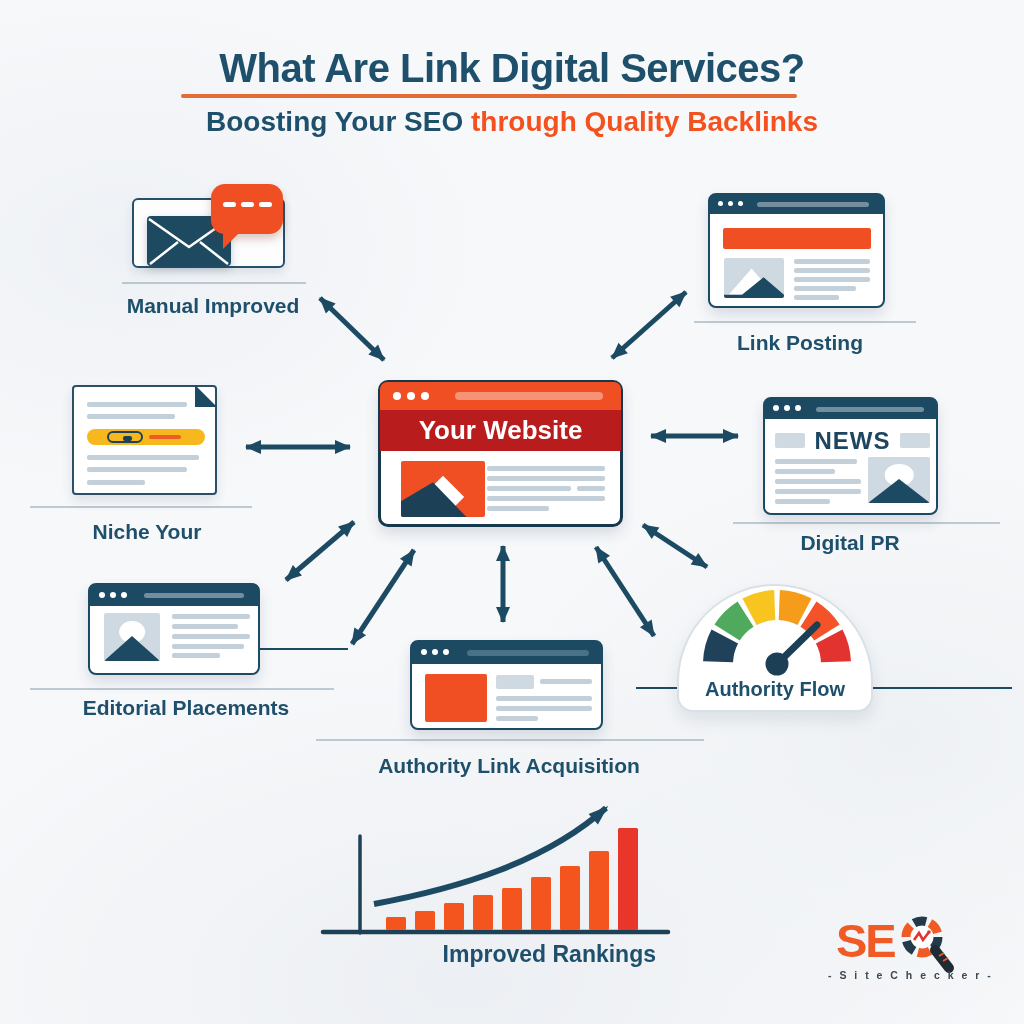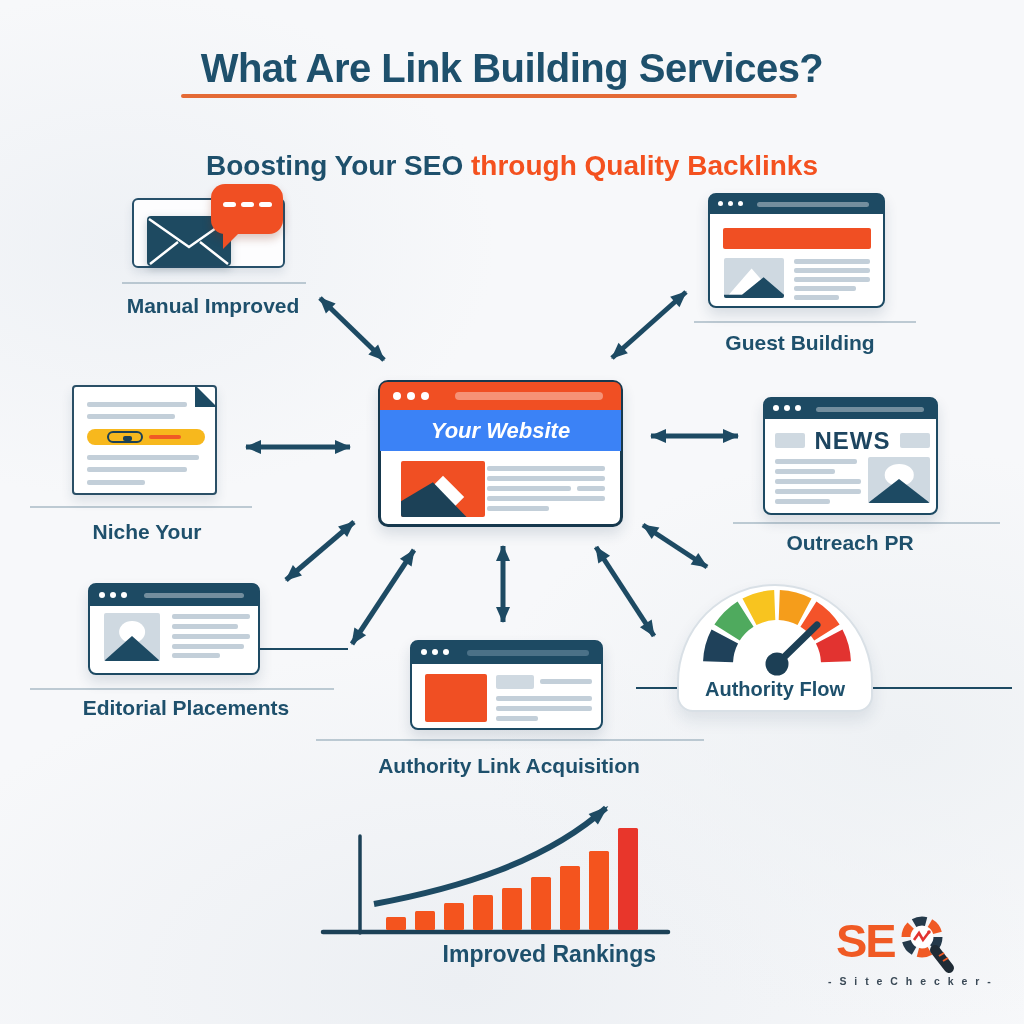--- a/index.html
+++ b/index.html
@@ -18,21 +18,21 @@
       radial-gradient(900px 520px at 45% 96%, #eceff3 0%, rgba(236,239,243,0) 65%),
       var(--background);}
   .overlay{position:absolute;left:0;top:0;width:1024px;height:1024px;z-index:1;}
 
   
   .title{position:absolute;left:0;right:0;top:46px;text-align:center;z-index:2;
     font-size:40px;font-weight:bold;letter-spacing:-.5px;color:var(--text);}
   .title-underline{position:absolute;left:181px;top:94px;width:616px;height:4px;
     background:var(--orange-soft);border-radius:2px;z-index:2;}
   .subtitle{position:absolute;left:0;right:0;top:106px;text-align:center;z-index:2;
-    font-size:28px;font-weight:bold;color:var(--text);margin-top:44px;}
+    font-size:28px;font-weight:bold;color:var(--text);}
   .subtitle .accent{color:#f4511f;}
 
   
   .node{position:absolute;z-index:2;}
   .win{position:absolute;background:#fff;border:2.5px solid var(--navy);border-radius:8px;
        box-shadow:0 7px 14px rgba(25,60,85,.14);}
   .winbar{position:absolute;left:-1px;right:-1px;top:-1px;background:var(--navy);
           border-radius:6px 6px 0 0;}
   .dot{position:absolute;width:6px;height:6px;border-radius:50%;background:#fff;}
   .pill{position:absolute;height:5px;border-radius:3px;background:rgba(255,255,255,.38);}
@@ -83,21 +83,21 @@
   .gauge-label{position:absolute;left:0;right:0;top:92px;text-align:center;
        font-size:20px;font-weight:bold;color:var(--text);}
 
   
   .chart-label{position:absolute;left:356px;top:941px;width:300px;text-align:right;
        font-size:23px;font-weight:bold;color:var(--text);z-index:2;}
   .logo{position:absolute;left:828px;top:913px;width:180px;height:72px;z-index:2;}
   .logo-se{position:absolute;left:8px;top:0;font-size:47px;font-weight:bold;
        letter-spacing:-2px;color:#f05a24;}
   .logo-mag{position:absolute;left:72px;top:2px;}
-  .logo-tag{position:absolute;left:0px;top:62px;width:152px;text-align:center;
+  .logo-tag{position:absolute;left:0px;top:56px;width:152px;text-align:center;
        font-size:10.5px;font-weight:bold;letter-spacing:2.5px;color:#3a4956;white-space:nowrap;}
 
   
   .arrow{stroke:var(--navy);stroke-width:5;}
   .sep{stroke:#8fa6b4;stroke-width:1.6;opacity:.75;}
   .conn{stroke:var(--navy);stroke-width:2.2;}
   .axis{stroke:var(--navy-dark);stroke-linecap:round;}
   .growth{stroke:var(--navy);stroke-width:6;fill:none;}
 </style>
 </head>
@@ -153,21 +153,21 @@
           <rect x="502" y="888" width="20" height="42" rx="1.5" fill="#f4541e"></rect>
           <rect x="531" y="877" width="20" height="53" rx="1.5" fill="#f4541e"></rect>
           <rect x="560" y="866" width="20" height="64" rx="1.5" fill="#f4541e"></rect>
           <rect x="589" y="851" width="20" height="79" rx="1.5" fill="#f4541e"></rect>
           <rect x="618" y="828" width="20" height="102" rx="1.5" fill="#e8362b"></rect>
         </g>
       <path class="growth" d="M 374 904 C 460 888 545 862 606 808" marker-end="url(#ah2)"></path>
     </g>
   </svg>
 
-  <div class="title">What Are Link Building Services?</div>
+  <div class="title">What Are Link Digital Services?</div>
   <div class="title-underline"></div>
   <div class="subtitle">
     <span>Boosting Your SEO</span><span class="accent"> through Quality Backlinks</span>
   </div>
 
   <div class="node">
     <div class="mo-card"></div>
     <svg class="mo-envelope" viewBox="0 0 84 50">
       <rect x="0" y="0" width="84" height="50" rx="4" fill="#1e4a61"></rect>
       <path d="M2,3 L42,31 L82,3" fill="none" stroke="#fff" stroke-width="2.5"></path>
@@ -195,21 +195,21 @@
       <div class="imgbox" style="left:14px;top:63px;width:60px;height:40px;background:var(--gray-block);">
         <div class="mtn-white"></div>
           <div class="mtn-navy"></div>
       </div>
       <div class="tline" style="left:84px;top:64px;width:76px;"></div>
       <div class="tline" style="left:84px;top:73px;width:76px;"></div>
       <div class="tline" style="left:84px;top:82px;width:76px;"></div>
       <div class="tline" style="left:84px;top:91px;width:62px;"></div>
       <div class="tline" style="left:84px;top:100px;width:45px;"></div>
     </div>
-    <div class="label" style="left:680px;top:331px;width:240px;">Guest Building</div>
+    <div class="label" style="left:680px;top:331px;width:240px;">Link Posting</div>
   </div>
 
   <div class="node">
     <div class="doc">
       <div class="doc-fold"></div>
       <div class="tline" style="left:13px;top:15px;width:100px;"></div>
       <div class="tline" style="left:13px;top:27px;width:88px;"></div>
       <div class="hl-bar">
         <div class="link-pill">
             <div class="link-dot"></div>
@@ -237,32 +237,32 @@
       <div class="tline" style="left:10px;top:60px;width:82px;"></div>
       <div class="tline" style="left:10px;top:70px;width:60px;"></div>
       <div class="tline" style="left:10px;top:80px;width:86px;"></div>
       <div class="tline" style="left:10px;top:90px;width:86px;"></div>
       <div class="tline" style="left:10px;top:100px;width:55px;"></div>
       <div class="avatar" style="left:103px;top:58px;width:62px;height:46px;">
         <div class="head"></div>
           <div class="shoulders"></div>
       </div>
     </div>
-    <div class="label" style="left:730px;top:531px;width:240px;">Outreach PR</div>
+    <div class="label" style="left:730px;top:531px;width:240px;">Digital PR</div>
   </div>
 
   <div class="node">
     <div class="win" style="left:378px;top:380px;width:245px;height:147px;border-width:3px;border-color:#16384d;border-radius:10px;">
       <div class="winbar" style="height:28px;background:var(--orange);border-radius:7px 7px 0 0;">
         <span class="dot" style="left:13px;top:10px;width:8px;height:8px;"></span>
         <span class="dot" style="left:27px;top:10px;width:8px;height:8px;"></span>
         <span class="dot" style="left:41px;top:10px;width:8px;height:8px;"></span>
         <span class="pill" style="left:75px;top:10px;width:148px;height:8px;border-radius:4px;"></span>
       </div>
-      <div style="position:absolute;left:-1px;right:-1px;top:27px;height:41px;background:#3b82f6;text-align:center;line-height:41px;color:#fff;font-size:22px;font-weight:bold;font-style:italic;">Your Website</div>
+      <div style="position:absolute;left:-1px;right:-1px;top:27px;height:41px;background:#b91c1c;text-align:center;line-height:41px;color:#fff;font-size:26px;font-weight:bold;">Your Website</div>
       <div class="imgbox" style="left:20px;top:78px;width:84px;height:56px;background:var(--orange);">
         <div style="position:absolute;left:50%;top:38%;width:30px;height:30px;background:#fff;transform:translateX(-50%) rotate(45deg);"></div>
         <div style="position:absolute;inset:0;background:#1c4157;clip-path:polygon(0 100%, 0 72%, 38% 38%, 78% 100%);"></div>
       </div>
       <div class="tline" style="left:106px;top:83px;width:118px;height:5px;"></div>
       <div class="tline" style="left:106px;top:93px;width:118px;height:5px;"></div>
       <div class="tline" style="left:106px;top:103px;width:84px;height:5px;"></div>
       <div class="tline" style="left:196px;top:103px;width:28px;height:5px;"></div>
       <div class="tline" style="left:106px;top:113px;width:118px;height:5px;"></div>
       <div class="tline" style="left:106px;top:123px;width:62px;height:5px;"></div>

